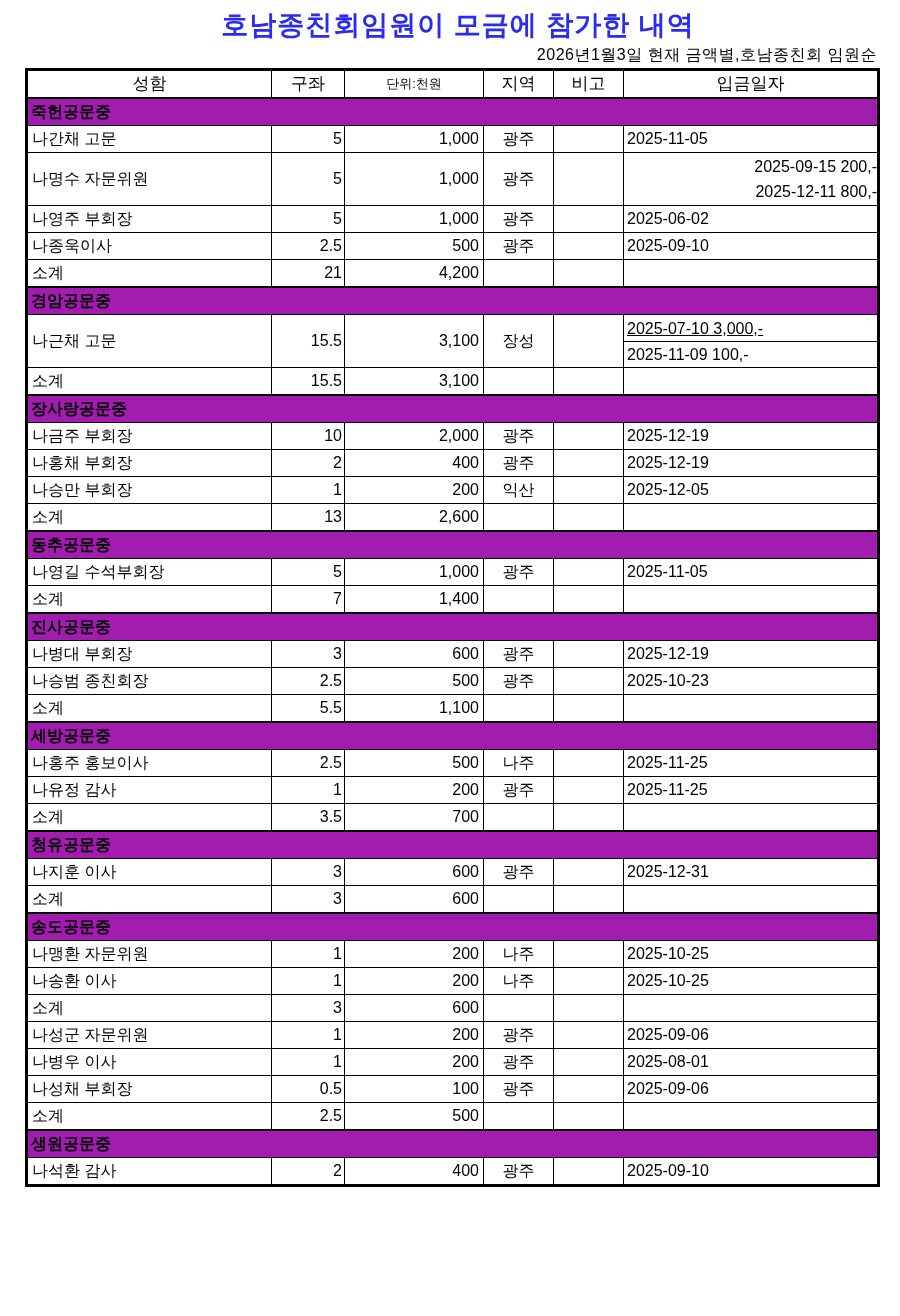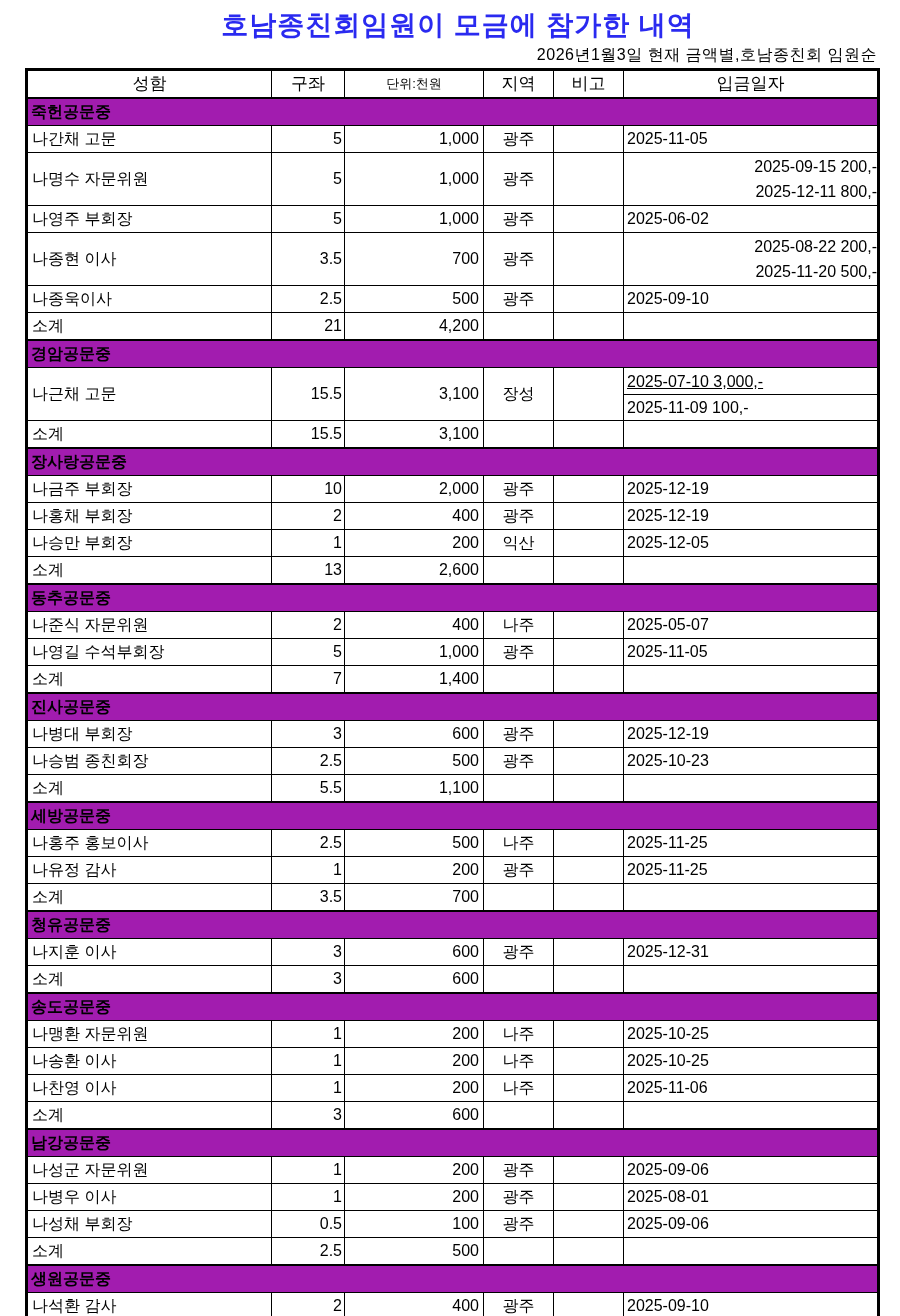--- a/index.html
+++ b/index.html
@@ -79,31 +79,20 @@
           </td>
         </tr>
         <tr>
           <td class="name">나영주 부회장</td>
           <td class="acct">5</td>
           <td class="amt">1,000</td>
           <td class="reg">광주</td>
           <td></td>
           <td class="date">2025-06-02</td>
         </tr>
-        <tr class="tall">
-          <td class="name">나종현 이사</td>
-          <td class="acct">3.5</td>
-          <td class="amt">700</td>
-          <td class="reg">광주</td>
-          <td></td>
-          <td class="date multi">
-            <div>2025-08-22 200,-</div>
-            <div>2025-11-20 500,-</div>
-          </td>
-        </tr>
         <tr>
           <td class="name">나종욱이사</td>
           <td class="acct">2.5</td>
           <td class="amt">500</td>
           <td class="reg">광주</td>
           <td></td>
           <td class="date">2025-09-10</td>
         </tr>
         <tr>
           <td class="name">소계</td>
@@ -167,28 +156,20 @@
           <td class="acct">13</td>
           <td class="amt">2,600</td>
           <td class="reg"></td>
           <td></td>
           <td class="date"></td>
         </tr>
         <tr class="section">
           <td colspan="6">동추공문중</td>
         </tr>
         <tr>
-          <td class="name">나준식 자문위원</td>
-          <td class="acct">2</td>
-          <td class="amt">400</td>
-          <td class="reg">나주</td>
-          <td></td>
-          <td class="date">2025-05-07</td>
-        </tr>
-        <tr>
           <td class="name">나영길 수석부회장</td>
           <td class="acct">5</td>
           <td class="amt">1,000</td>
           <td class="reg">광주</td>
           <td></td>
           <td class="date">2025-11-05</td>
         </tr>
         <tr>
           <td class="name">소계</td>
           <td class="acct">7</td>
@@ -283,37 +264,26 @@
         </tr>
         <tr>
           <td class="name">나송환 이사</td>
           <td class="acct">1</td>
           <td class="amt">200</td>
           <td class="reg">나주</td>
           <td></td>
           <td class="date">2025-10-25</td>
         </tr>
         <tr>
-          <td class="name">나찬영 이사</td>
-          <td class="acct">1</td>
-          <td class="amt">200</td>
-          <td class="reg">나주</td>
-          <td></td>
-          <td class="date">2025-11-06</td>
-        </tr>
-        <tr>
           <td class="name">소계</td>
           <td class="acct">3</td>
           <td class="amt">600</td>
           <td class="reg"></td>
           <td></td>
           <td class="date"></td>
-        </tr>
-        <tr class="section">
-          <td colspan="6">남강공문중</td>
         </tr>
         <tr>
           <td class="name">나성군 자문위원</td>
           <td class="acct">1</td>
           <td class="amt">200</td>
           <td class="reg">광주</td>
           <td></td>
           <td class="date">2025-09-06</td>
         </tr>
         <tr>

